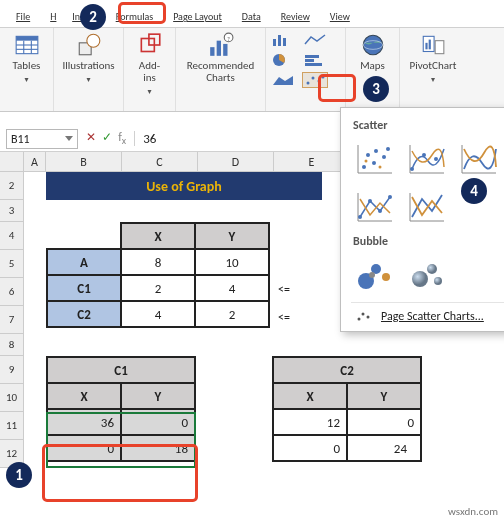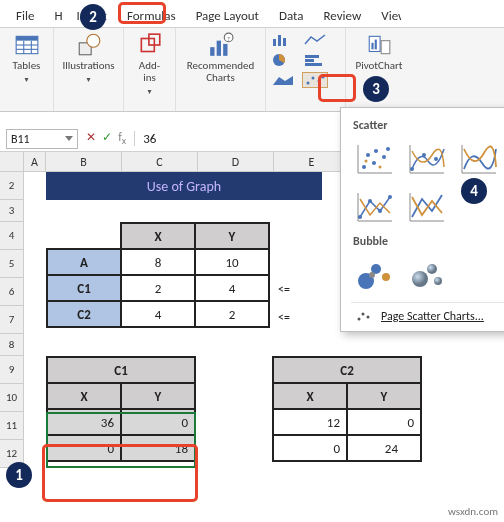--- a/index.html
+++ b/index.html
@@ -2,21 +2,21 @@
 <html><head>
 <meta charset="utf-8">
 <style>
 * { box-sizing: border-box; font-family: "Segoe UI", Calibri, sans-serif; }
 body { margin: 0; background: #fff; width: 504px; height: 522px; overflow: hidden; position: relative; font-size: 12px; color: #222; }
 .callout { position: absolute; width: 26px; height: 26px; border-radius: 50%; background: #13295a; color: #fff; font-weight: bold; font-size: 15px; display: flex; align-items: center; justify-content: center; z-index: 50; }
 .redbox { position: absolute; border: 3px solid #e8422a; border-radius: 5px; z-index: 40; pointer-events: none; }
 
 
 .tabs { display: flex; height: 28px; align-items: flex-end; padding-left: 6px; border-bottom: 1px solid #d0d0d0; background: #fff; }
-.tab { padding: 5px 10px 4px; font-size: 13px; color: #333; cursor: default; }
+.tab { padding: 5px 10px 4px; font-size: 10px; color: #333; cursor: default; text-decoration: underline; }
 
 
 .ribbon { display: flex; background: #f5f5f5; border-bottom: 1px solid #c9c9c9; height: 84px; }
 .group { padding: 4px 8px 2px; border-right: 1px solid #e0e0e0; display: flex; flex-direction: column; align-items: center; justify-content: space-between; font-size: 11px; color: #444; position: relative; }
 .big-btn { display: flex; flex-direction: column; align-items: center; width: 48px; gap: 2px; }
 .big-btn svg { width: 26px; height: 26px; }
 .big-btn .lbl { text-align: center; font-size: 11px; line-height: 1.1; }
 .drop { font-size: 8px; color: #555; }
 .chart-grid { display: grid; grid-template-columns: 28px 28px; grid-template-rows: 18px 18px 18px; gap: 2px 4px; }
 .mini { width: 26px; height: 16px; display: flex; align-items: center; justify-content: center; }
@@ -27,21 +27,21 @@
 .namebox { width: 72px; height: 20px; border: 1px solid #b8b8b8; margin-left: 6px; padding: 1px 4px; font-size: 12px; background: #fff; display: flex; align-items: center; }
 .namebox::after { content: ""; margin-left: auto; border-left: 4px solid transparent; border-right: 4px solid transparent; border-top: 5px solid #777; }
 .fx-icons { display: flex; gap: 6px; margin: 0 8px; color: #888; }
 .formula { flex: 1; border-left: 1px solid #d0d0d0; padding-left: 8px; font-size: 13px; }
 .colhdr { flex: none; background: #eee; border-right: 1px solid #ccc; border-bottom: 1px solid #ccc; height: 20px; font-size: 12px; color: #333; display: flex; align-items: center; justify-content: center; }
 .colA { width: 22px; } .colB { width: 76px; } .colC { width: 76px; } .colD { width: 76px; } .colE { width: 76px; }
 .rowhdr { width: 24px; background: #eee; border-right: 1px solid #ccc; border-bottom: 1px solid #ccc; display: flex; align-items: center; justify-content: center; font-size: 11px; color: #333; }
 .rowhdr.h28 { height: 28px; } .rowhdr.h22 { height: 22px; }
 
 
-.title-band { position: absolute; background: #223a6f; color: #c4b5fd; font-weight: normal; font-size: 14px; display: flex; align-items: center; justify-content: center; }
+.title-band { position: absolute; background: #223a6f; color: #eab308; font-weight: bold; font-size: 14px; display: flex; align-items: center; justify-content: center; }
 .tbl { position: absolute; border-collapse: collapse; }
 .tbl td, .tbl th { border: 2px solid #222; width: 74px; height: 26px; text-align: center; font-size: 13px; }
 .tbl th { background: #d0cece; font-weight: bold; }
 .tbl .lab { background: #b0c5e3; font-weight: bold; }
 .sidenote { position: absolute; font-size: 12px; }
 .selborder { position: absolute; border: 2px solid #1a7a3a; z-index: 30; pointer-events: none; }
 
 
 .panel { position: absolute; background: #fff; border: 1px solid #bfbfbf; box-shadow: 3px 3px 8px rgba(0,0,0,.25); z-index: 45; padding: 8px 10px 6px; }
 .panel h5 { margin: 2px 2px 6px; font-size: 12px; font-weight: bold; color: #555; }
@@ -159,20 +159,31 @@
           </svg>
         </div>
       <div class="mini" style="background:#e8e3db;border:1px solid #d0a060">
           <svg viewBox="0 0 24 14">
             <circle cx="5" cy="10" r="1.5" fill="#4a74b8"></circle>
             <circle cx="10" cy="5" r="1.5" fill="#4a74b8"></circle>
             <circle cx="16" cy="8" r="1.5" fill="#4a74b8"></circle>
             <circle cx="20" cy="4" r="1.5" fill="#4a74b8"></circle>
           </svg>
         </div>
+    </div>
+  </div>
+  <div class="group" style="width:54px">
+    <div class="big-btn">
+      <svg viewBox="0 0 24 24">
+          <circle cx="12" cy="12" r="9" fill="#4a74b8" stroke="#345"></circle>
+          <path d="M4 10 q4 3 8 0 q4 -3 8 0" fill="#6a9" stroke="none"></path>
+          <ellipse cx="12" cy="12" rx="9" ry="4" fill="none" stroke="#cde" stroke-width="0.6"></ellipse>
+        </svg>
+      <span class="lbl">Maps</span>
+      <span class="drop">▾</span>
     </div>
   </div>
   <div class="group" style="width:66px; border-right:none">
     <div class="big-btn">
       <svg viewBox="0 0 24 24">
           <rect x="3" y="4" width="10" height="14" fill="#fff" stroke="#4a74b8"></rect>
           <rect x="5" y="10" width="2" height="6" fill="#4a74b8"></rect>
           <rect x="8" y="7" width="2" height="9" fill="#4a74b8"></rect>
           <rect x="14" y="8" width="8" height="12" fill="#fff" stroke="#888"></rect>
         </svg>
@@ -276,21 +287,21 @@
     <tr>
           <th>X</th>
           <th>Y</th>
         </tr>
     <tr>
           <td style="text-align:right;padding-right:6px">12</td>
           <td style="text-align:right;padding-right:6px">0</td>
         </tr>
     <tr>
           <td style="text-align:right;padding-right:6px">0</td>
-          <td style="text-align:right;padding-right:22px">24</td>
+          <td style="text-align:right;padding-right:13px">24</td>
         </tr>
   </tbody>
     </table>
 
   <div class="selborder" style="left:46px; top:240px; width:150px; height:56px;"></div>
 </div>
 
 <div class="panel" style="left:340px; top:107px; width:178px;">
   <h5>Scatter</h5>
   <div class="optrow">

